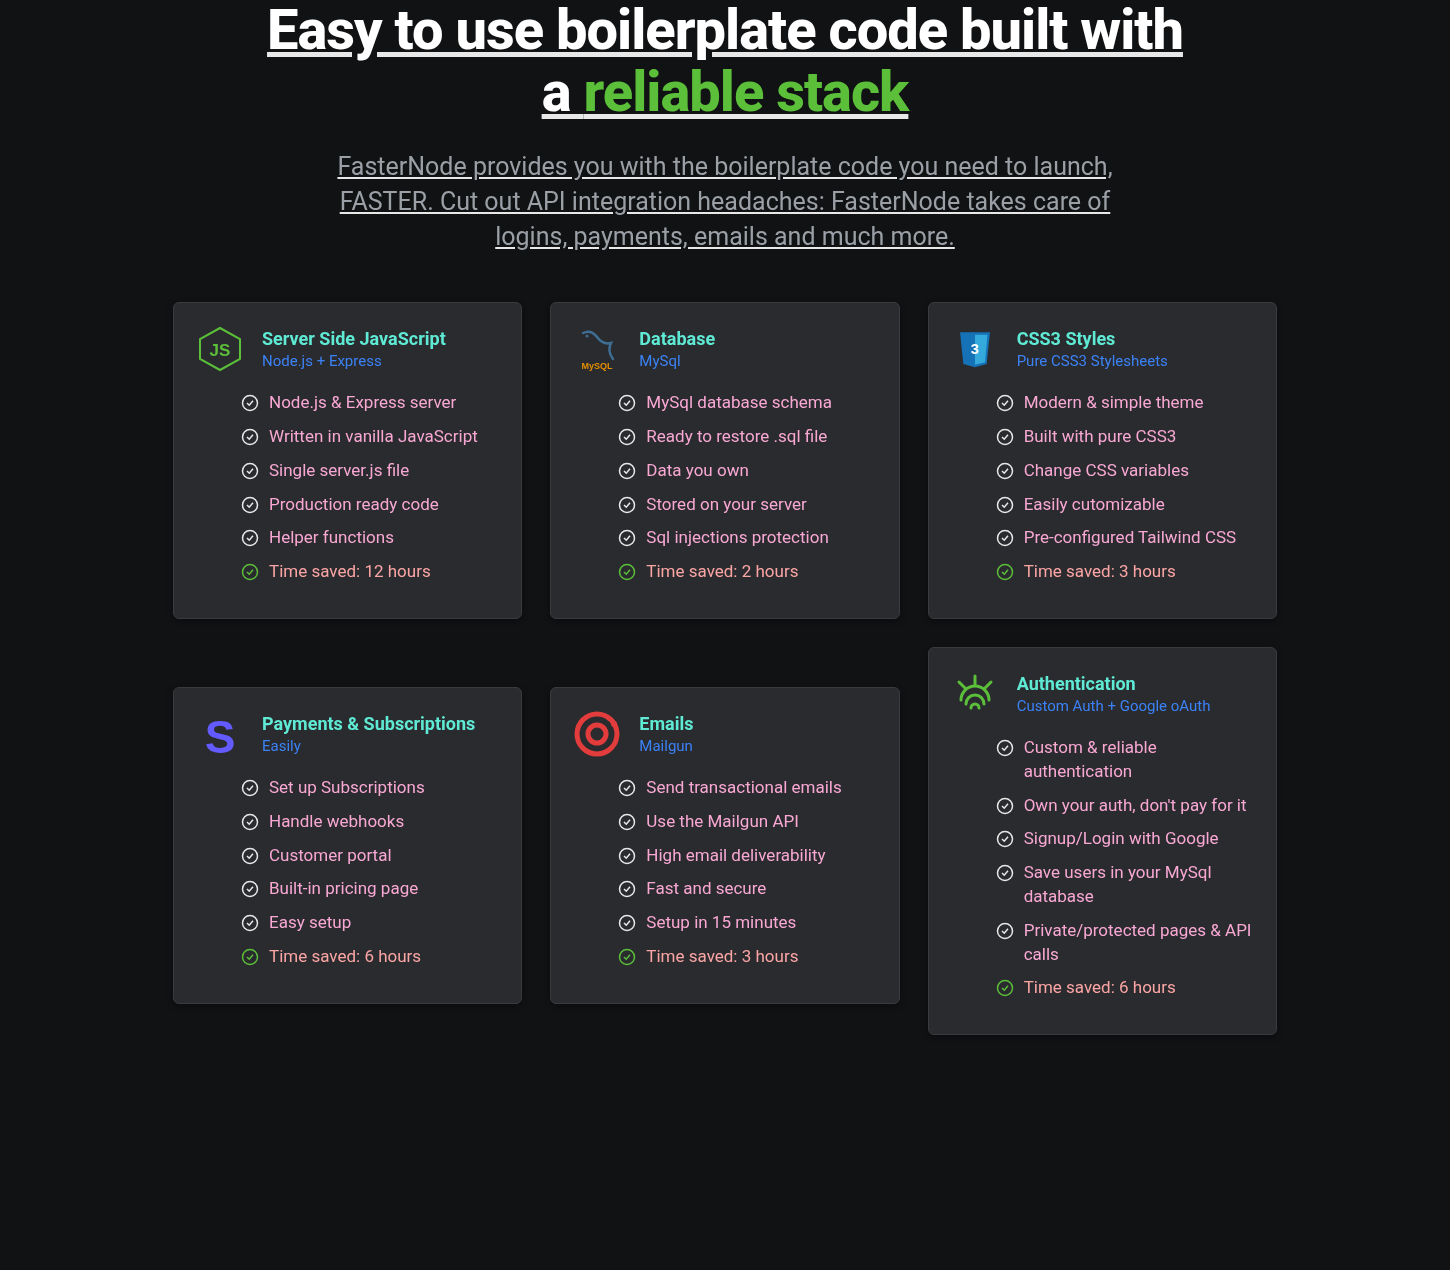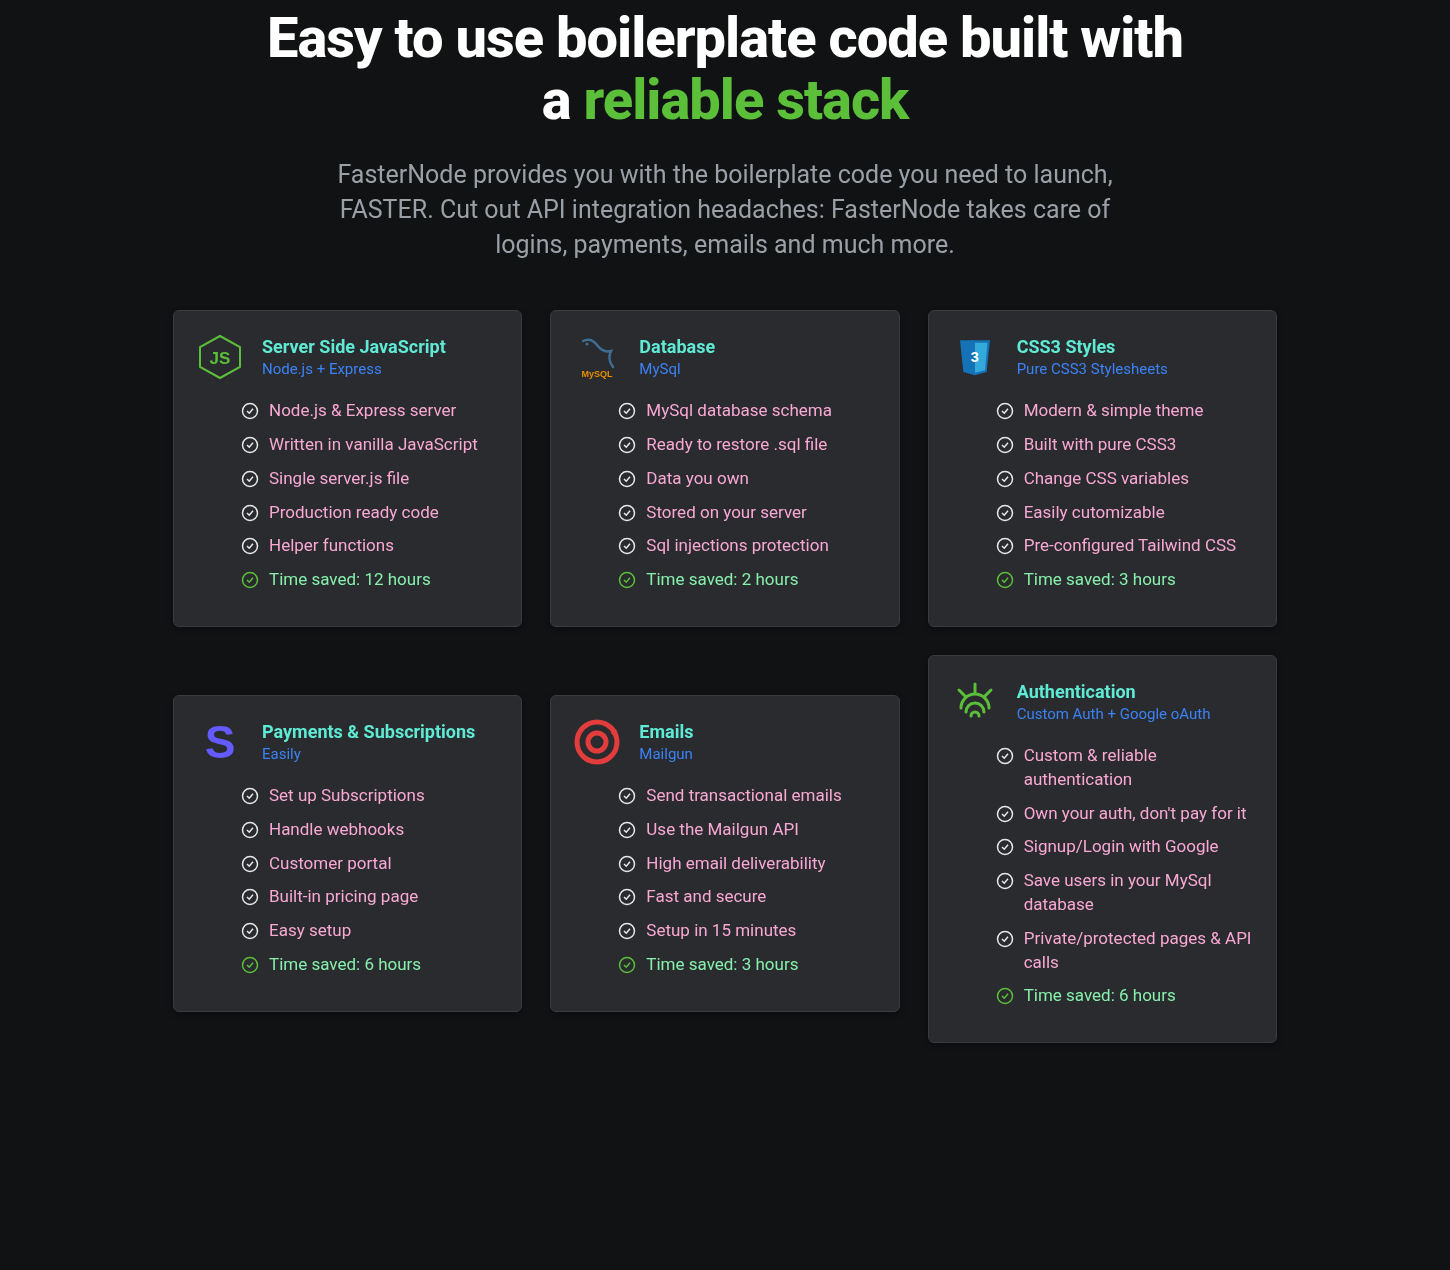--- a/index.html
+++ b/index.html
@@ -6,22 +6,23 @@
   body {
     background: #111214;
     color: #e8e8e8;
     font-family: -apple-system, BlinkMacSystemFont, "Segoe UI", Roboto, Helvetica, Arial, sans-serif;
     width: 1450px;
     padding: 0 0 60px 0;
   }
   .hero {
     text-align: center;
     max-width: 1000px;
-    margin: 8px auto;
+    margin: 0 auto;
     padding: 0 40px;
+    text-decoration: underline;
   }
   .hero h1 {
     font-size: 56px;
     font-weight: 800;
     line-height: 1.1;
     letter-spacing: -1px;
     color: #fff;
   }
   .hero h1 .accent { color: #5BBF3A; }
   .hero p.sub {
@@ -50,21 +51,21 @@
     box-shadow: 0 2px 6px rgba(0,0,0,0.4);
   }
   .card-head {
     display: flex;
     align-items: center;
     gap: 18px;
     margin-bottom: 18px;
   }
   .card-icon {
     width: 48px; height: 48px;
-    display:flex; align-items:center; justify-content:center;
+    display:flex; align-items:flex-start; justify-content:center;
     flex-shrink:0;
   }
   .card-title {
     font-size: 18px;
     font-weight: 700;
     color: #5eead4;
     line-height:1.2;
   }
   .card-subtitle {
     color: #3b82f6;
@@ -74,21 +75,21 @@
   ul.feat { list-style:none; padding-left: 45px; }
   ul.feat li {
     display:flex;
     align-items:flex-start;
     gap:10px;
     font-size:17px;
     line-height:1.4;
     margin-bottom:10px;
     color:#f9a8d4;
   }
-  ul.feat li.time { color:#86efac;text-align:center; }
+  ul.feat li.time { color:#fca5a5;text-align:center; }
   ul.feat li svg { flex-shrink:0; margin-top:3px; }
   
   .hex { stroke:#5BBF3A; fill:none; }
   .css3-badge { fill:#1572B6; }
   .stripe-s { color:#635BFF; font-weight:800; font-size:46px; font-family:Arial,sans-serif; }
   .mailgun-at { stroke:#E23C3C; }
   .finger { stroke:#5BBF3A; }
 </style>
 </head>
 <body>

